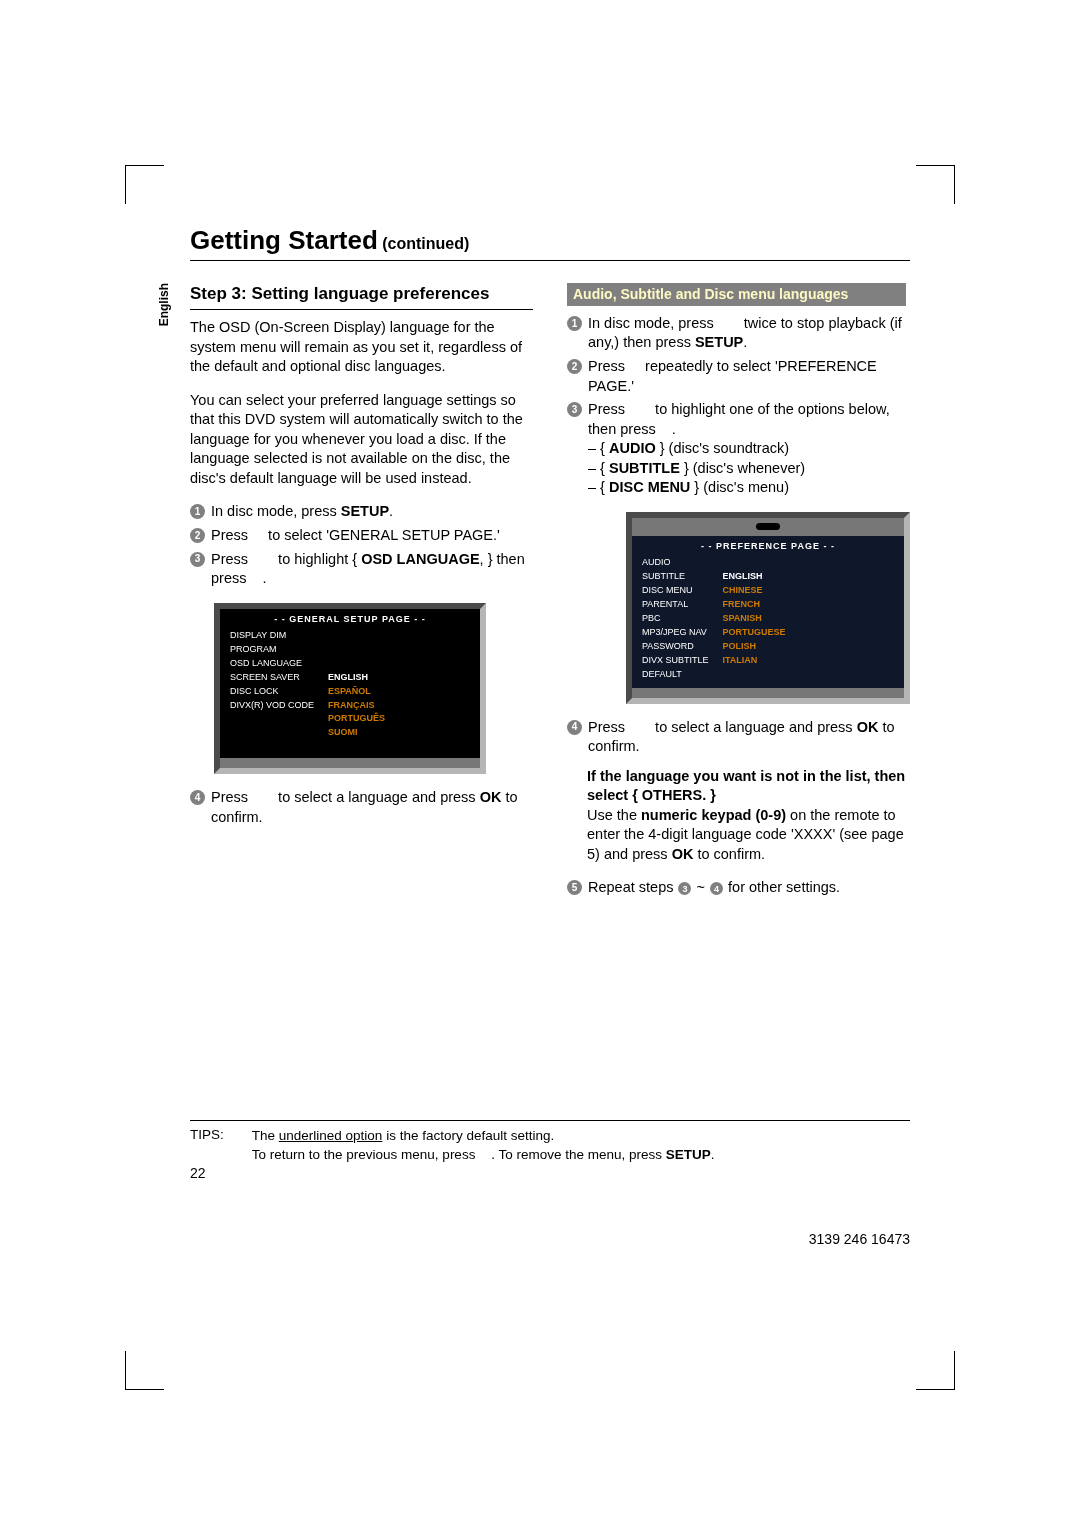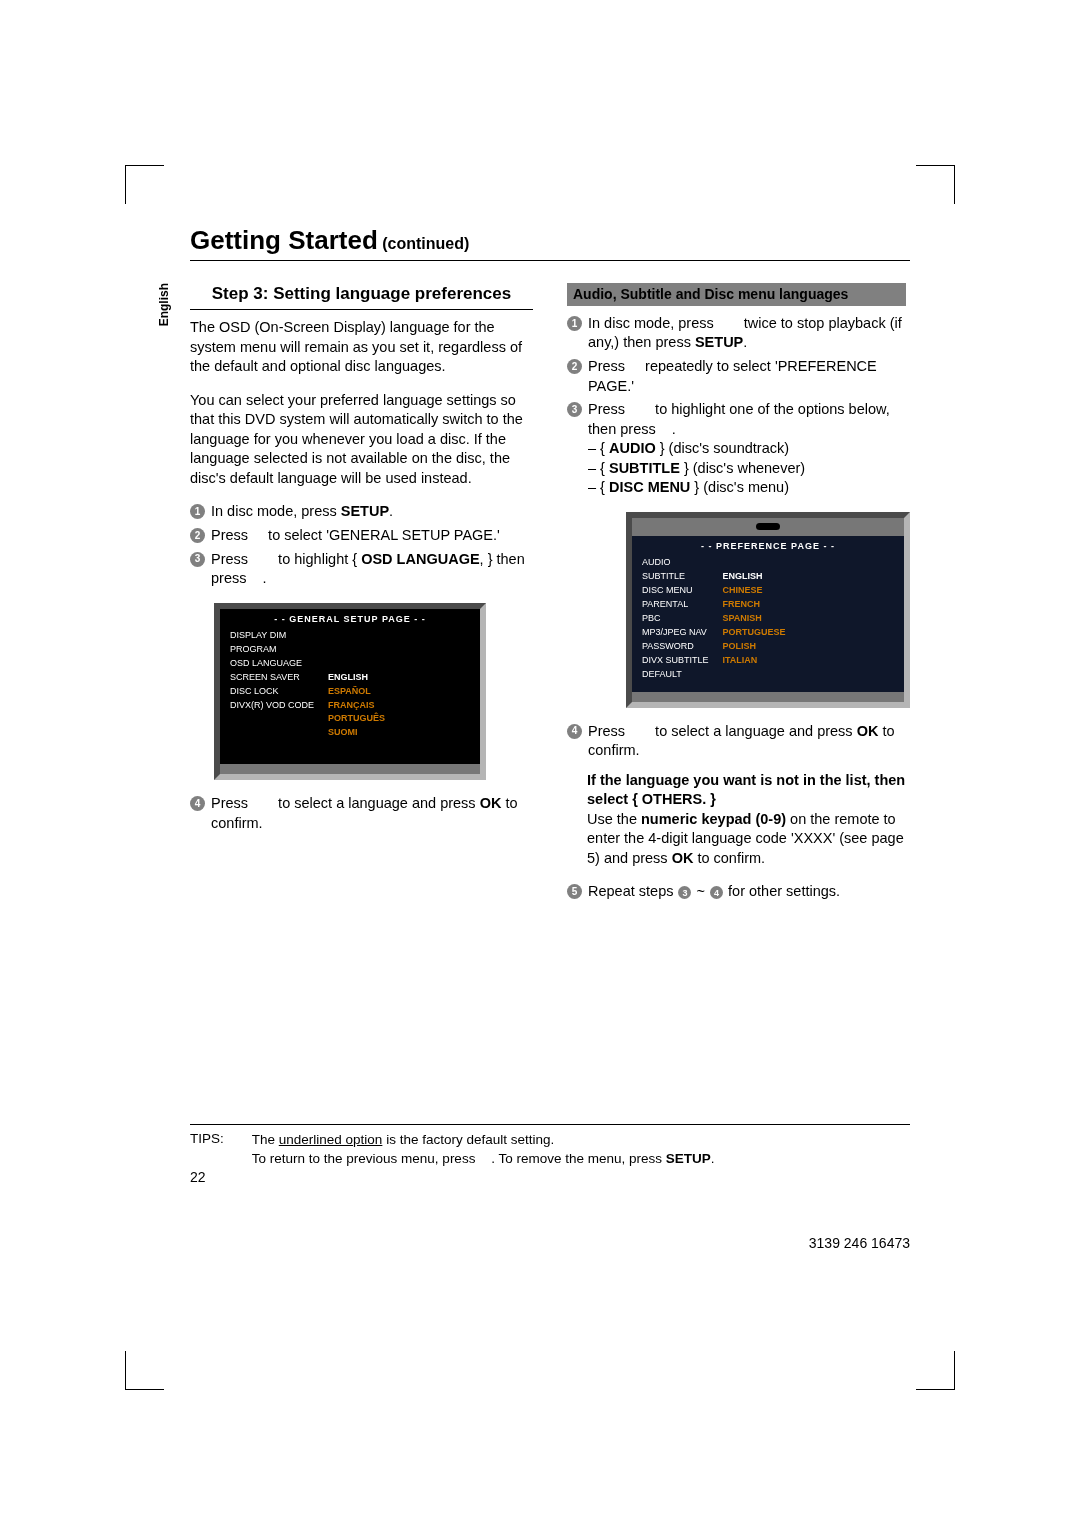--- a/index.html
+++ b/index.html
@@ -29,24 +29,24 @@
     position: absolute;
     left: -33px;
     top: 58px;
     font-size: 12px;
     font-weight: bold;
     writing-mode: vertical-rl;
     transform: rotate(180deg);
   }
   .cols { display: flex; gap: 34px; }
   .col { flex: 1; font-size: 14.5px; line-height: 1.35; }
-  h2.step { font-size: 17px; font-weight: bold; text-align: center; margin: 0 0 8px 0; border-bottom: 1px solid #000; padding-bottom: 3px; }
+  h2.step { font-size: 17px; font-weight: bold; text-align: left; margin: 0 0 8px 0; border-bottom: 1px solid #000; padding-bottom: 3px; }
   .heading-bar {
     background: #808080;
-    color: #000000;
+    color: #fef9c3;
     font-weight: bold;
     font-size: 14px;
     padding: 2px 6px;
     margin: 14px 4px 8px 0;
   }
   .para { margin: 0 0 14px 0; }
   .step-row { display: flex; margin-bottom: 4px; }
   .bullet {
     flex: none;
     width: 15px; height: 15px;
@@ -83,21 +83,21 @@
     border-left: 6px solid #4b4b4b;
     border-right: 6px solid #b5b5b5;
     border-bottom: 6px solid #b5b5b5;
     background: #000;
     color: #fff;
     font-size: 9px;
   }
   .osd-head { text-align: center; letter-spacing: 1px; font-weight: bold; padding: 4px 0; }
   .osd-body { display: flex; }
   .osd-left { padding: 0 8px 6px 10px; line-height: 1.55; white-space: pre; }
-  .osd-right { padding: 0 6px 10px 6px; line-height: 1.55; white-space: pre; }
+  .osd-right { padding: 0 6px 4px 6px; line-height: 1.55; white-space: pre; }
   .sel { color: #CE7A00; font-weight: bold; }
   .osd-foot { background: #777; height: 10px; }
   .pref-box-wrap { display:flex; justify-content:flex-end; margin: 14px 0; }
   .pref-box {
     width: 272px;
     border-top: 6px solid #4b4b4b;
     border-left: 6px solid #4b4b4b;
     border-right: 6px solid #b5b5b5;
     border-bottom: 6px solid #b5b5b5;
     background: #0f172a;

